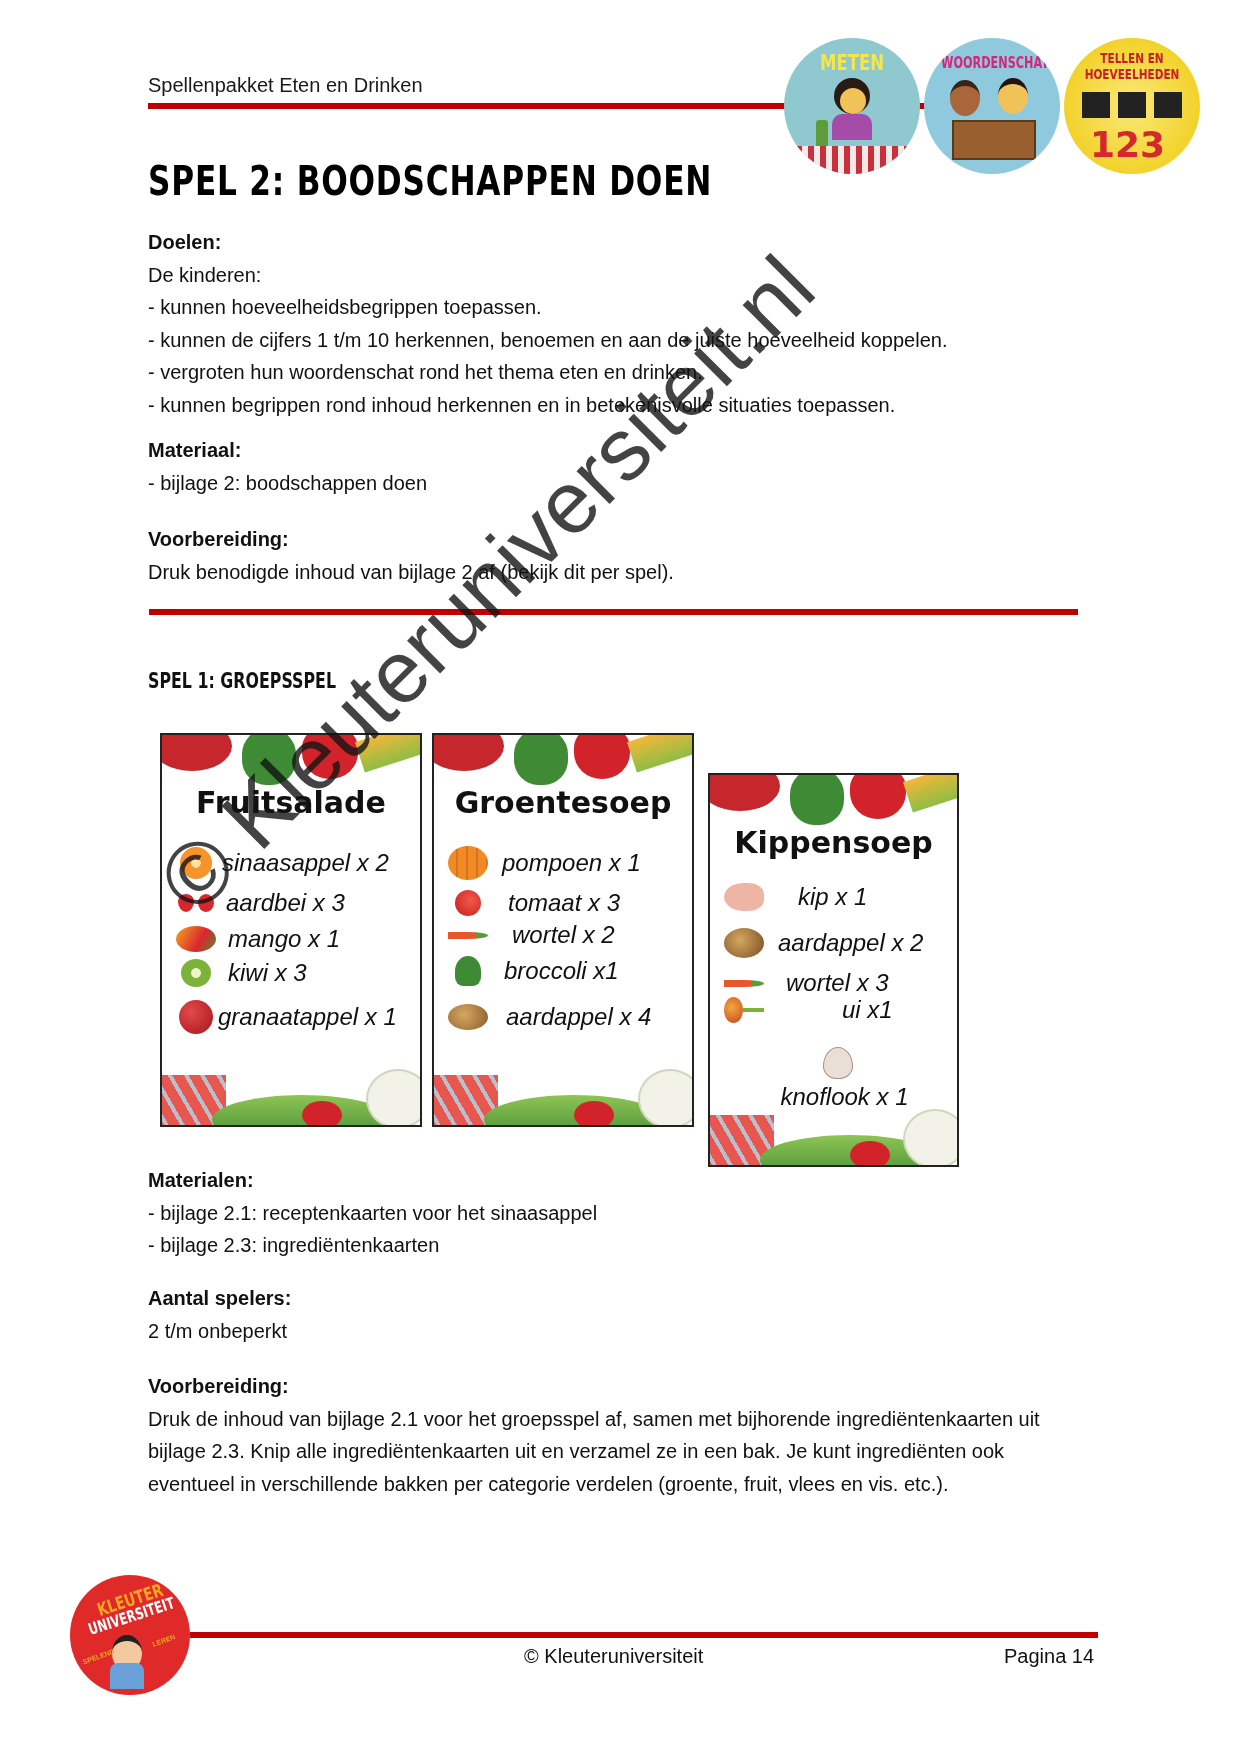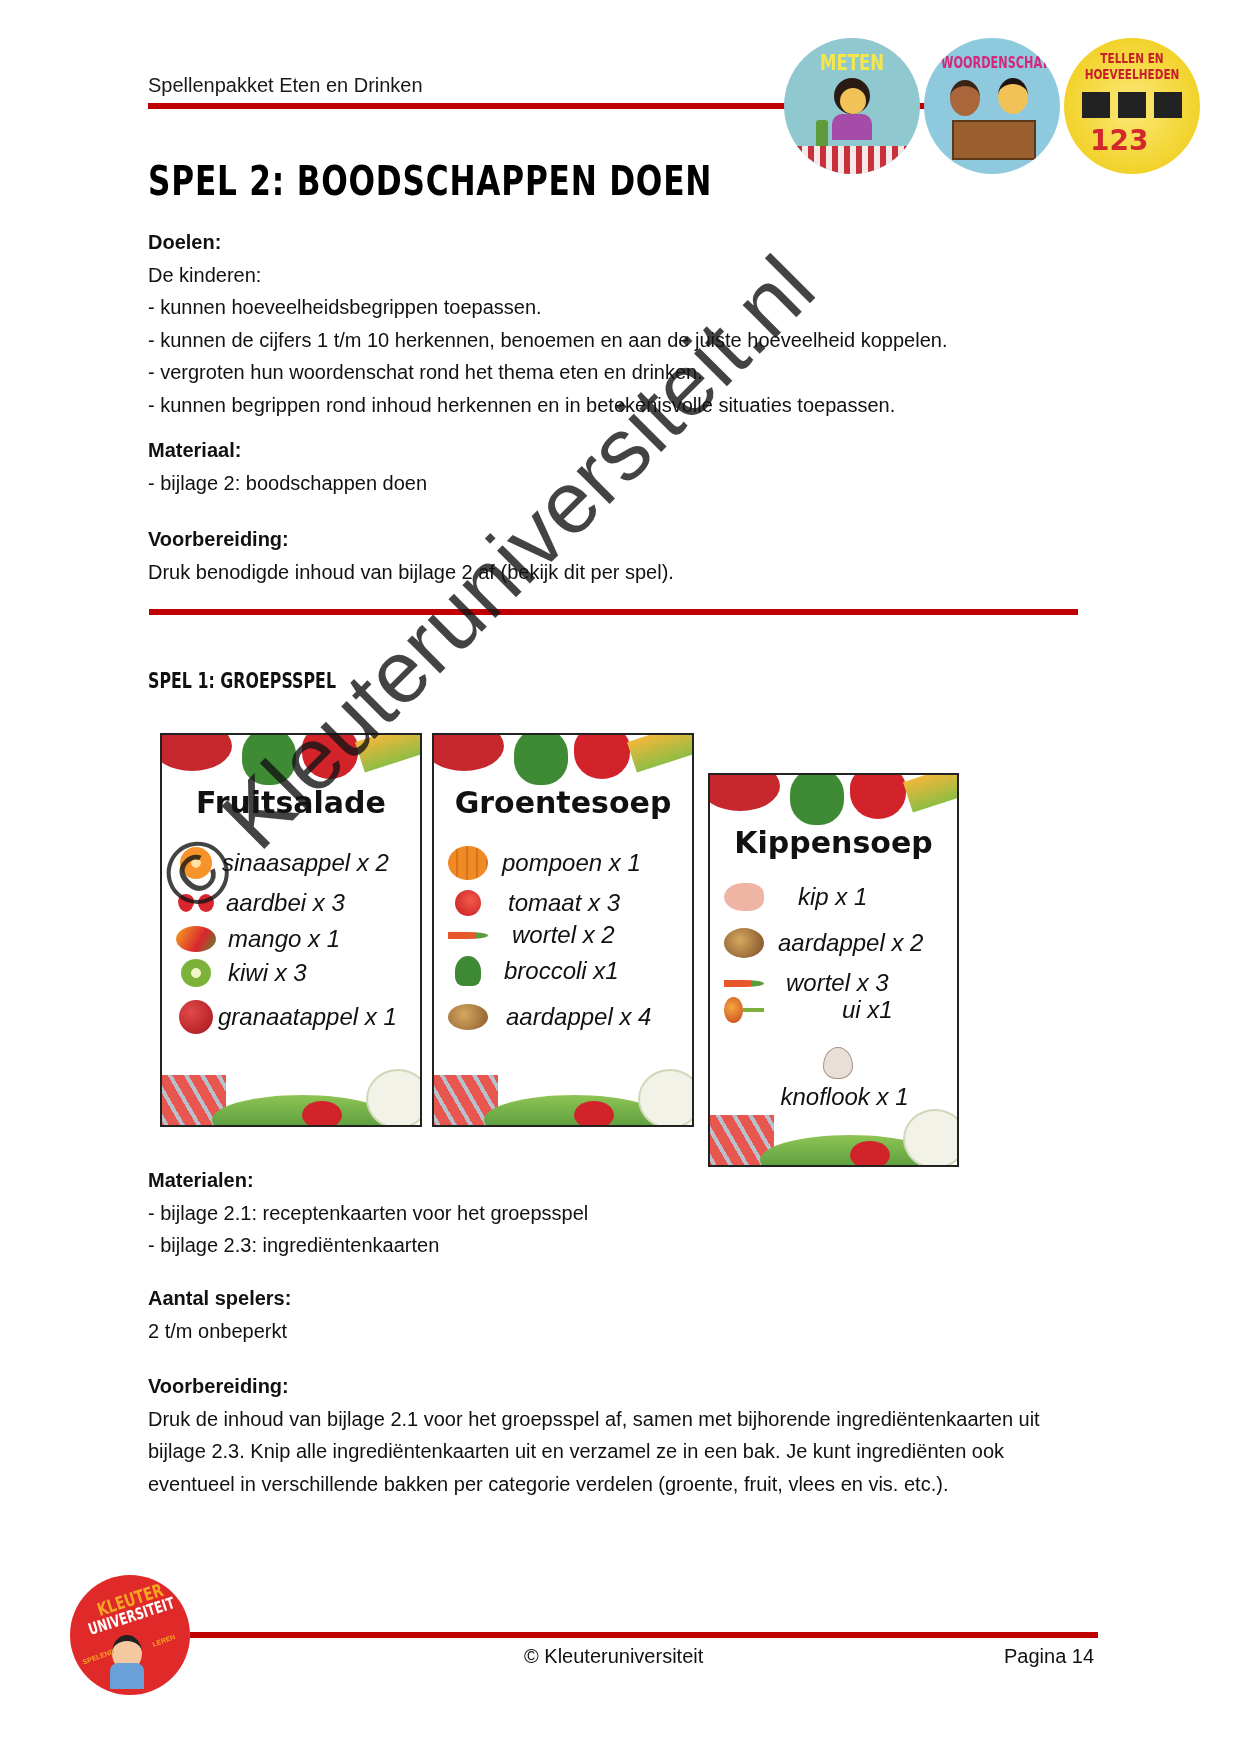--- a/index.html
+++ b/index.html
@@ -49,21 +49,21 @@
   <div class="badge-text" style="top:16px; font-size:15px; color:#d4267a;">WOORDENSCHAT</div>
   <div style="position:absolute; left:26px; top:42px; width:30px; height:30px; border-radius:50%; background:#a8663a; border-top:6px solid #3b2416;"></div>
   <div style="position:absolute; left:74px; top:40px; width:30px; height:30px; border-radius:50%; background:#f0c257; border-top:6px solid #1f1410;"></div>
   <div style="position:absolute; left:28px; top:82px; width:80px; height:36px; background:#9a5f2f; border:2px solid #5b3817;"></div>
 </div>
 
 <div class="abs badge" style="left:1064px; top:38px; width:136px; height:136px; background: radial-gradient(circle,#fbe97a 0%,#f2d22a 70%,#e5b418 100%);">
   <div class="badge-text" style="top:12px; font-size:14px; color:#c8202a;">TELLEN EN</div>
   <div class="badge-text" style="top:28px; font-size:14px; color:#c8202a;">HOEVEELHEDEN</div>
   <div style="position:absolute; left:18px; top:54px; width:100px; height:26px; background: repeating-linear-gradient(90deg,#222 0 28px,transparent 28px 36px);"></div>
-  <div style="position:absolute; left:26px; top:86px; font-family:'DejaVu Sans',sans-serif; font-weight:bold; font-size:28px; color:#d3282d;">123</div>
+  <div style="position:absolute; left:26px; top:86px; font-family:'DejaVu Sans',sans-serif; font-weight:bold; font-size:36px; color:#d3282d;">123</div>
 </div>
 
 <div class="abs main-title">SPEL 2: BOODSCHAPPEN DOEN</div>
 
 <div class="abs para" style="top:226px;">
   <div class="h">Doelen:</div>
   <div>De kinderen:</div>
   <div>- kunnen hoeveelheidsbegrippen toepassen.</div>
   <div>- kunnen de cijfers 1 t/m 10 herkennen, benoemen en aan de juiste hoeveelheid koppelen.</div>
   <div>- vergroten hun woordenschat rond het thema eten en drinken.</div>
@@ -219,21 +219,21 @@
   <div class="card-bottom">
     <div style="position:absolute; left:-6px; bottom:-6px; width:70px; height:56px; background:repeating-linear-gradient(60deg,#e8574f 0 10px,#b7c0cc 10px 14px);"></div>
     <div style="position:absolute; left:50px; bottom:-20px; width:180px; height:50px; border-radius:50%; background:linear-gradient(#8fc454,#3e8a34);"></div>
     <div style="position:absolute; left:140px; bottom:-4px; width:40px; height:28px; border-radius:50%; background:#d2232a;"></div>
     <div style="position:absolute; right:-10px; bottom:-4px; width:60px; height:56px; border-radius:50%; background:#f2f2e8; border:2px solid #cfd8b8;"></div>
   </div>
 </div>
 
 <div class="abs para" style="top:1164px;">
   <div class="h">Materialen:</div>
-  <div>- bijlage 2.1: receptenkaarten voor het groepsspel</div>
+  <div>- bijlage 2.1: receptenkaarten voor het sinaasappel</div>
   <div>- bijlage 2.3: ingrediëntenkaarten</div>
 </div>
 
 <div class="abs para" style="top:1282px;">
   <div class="h">Aantal spelers:</div>
   <div>2 t/m onbeperkt</div>
 </div>
 
 <div class="abs para" style="top:1370px;">
   <div class="h">Voorbereiding:</div>

